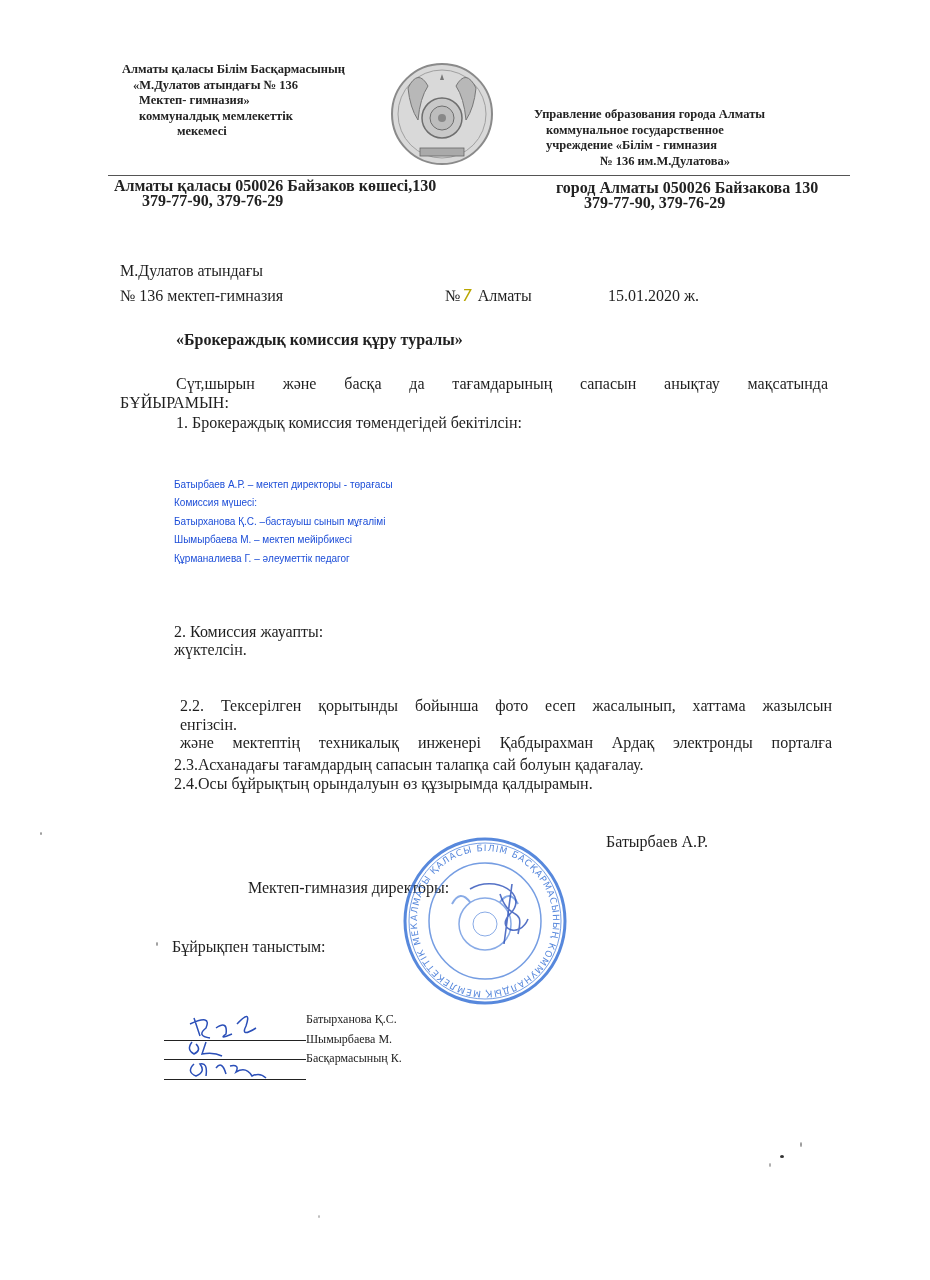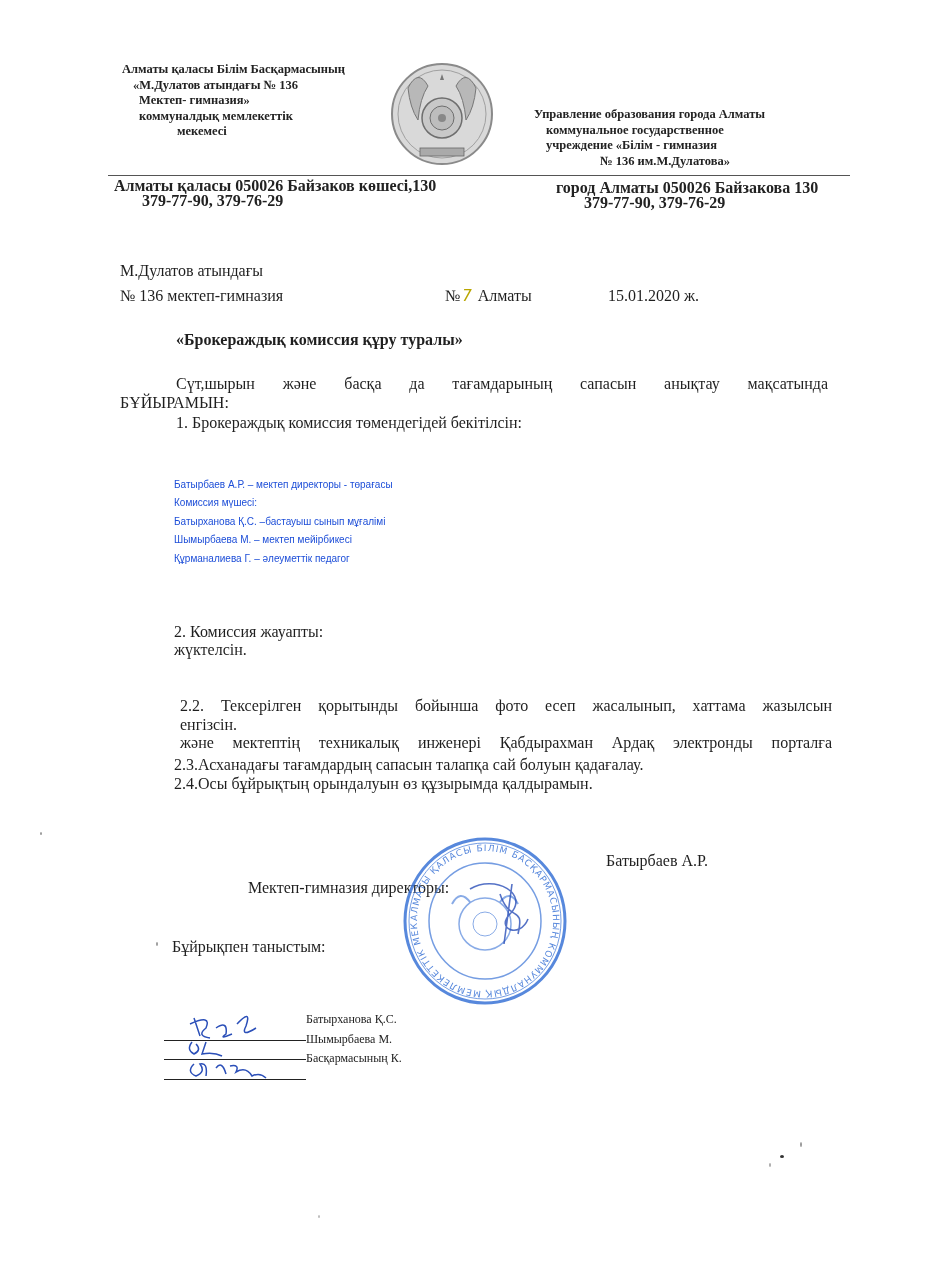--- a/index.html
+++ b/index.html
@@ -89,21 +89,21 @@
 </div>
 <div class="abs" style="left:180px; top:697px; width:652px;">
   <div class="just justfull">2.2.  Тексерілген қорытынды бойынша фото есеп жасалынып, хаттама жазылсын</div>
   <div class="just">енгізсін.</div>
   <div class="just justfull">және  мектептің техникалық инженері  Қабдырахман  Ардақ электронды порталға</div>
 </div>
 <div class="abs txt" style="left:174px; top:756px;">2.3.Асханадағы тағамдардың сапасын талапқа сай болуын қадағалау.</div>
 <div class="abs txt" style="left:174px; top:775px;">2.4.Осы бұйрықтың орындалуын өз құзырымда қалдырамын.</div>
 
 <div class="abs txt" style="left:248px; top:879px;">Мектеп-гимназия директоры:</div>
-<div class="abs txt" style="left:606px; top:852px;">Батырбаев А.Р.</div>
+<div class="abs txt" style="left:606px; top:833px;">Батырбаев А.Р.</div>
 
 <div class="abs" style="left:400px; top:834px;">
   <svg width="170" height="175" viewBox="0 0 170 175">
     <defs>
       <path id="stampArc" d="M85 87 m-68 0 a68 70 0 1 1 136 0 a68 70 0 1 1 -136 0"></path>
     </defs>
     <ellipse cx="85" cy="87" rx="80" ry="82" fill="none" stroke="#3a73d6" stroke-width="3" opacity="0.85"></ellipse>
     <ellipse cx="85" cy="87" rx="76" ry="78" fill="none" stroke="#3a73d6" stroke-width="1" opacity="0.7"></ellipse>
     <ellipse cx="85" cy="87" rx="56" ry="58" fill="none" stroke="#3a73d6" stroke-width="1.5" opacity="0.7"></ellipse>
     <text font-family="'DejaVu Sans', sans-serif" font-size="9" fill="#3a73d6" opacity="0.85" letter-spacing="1">

